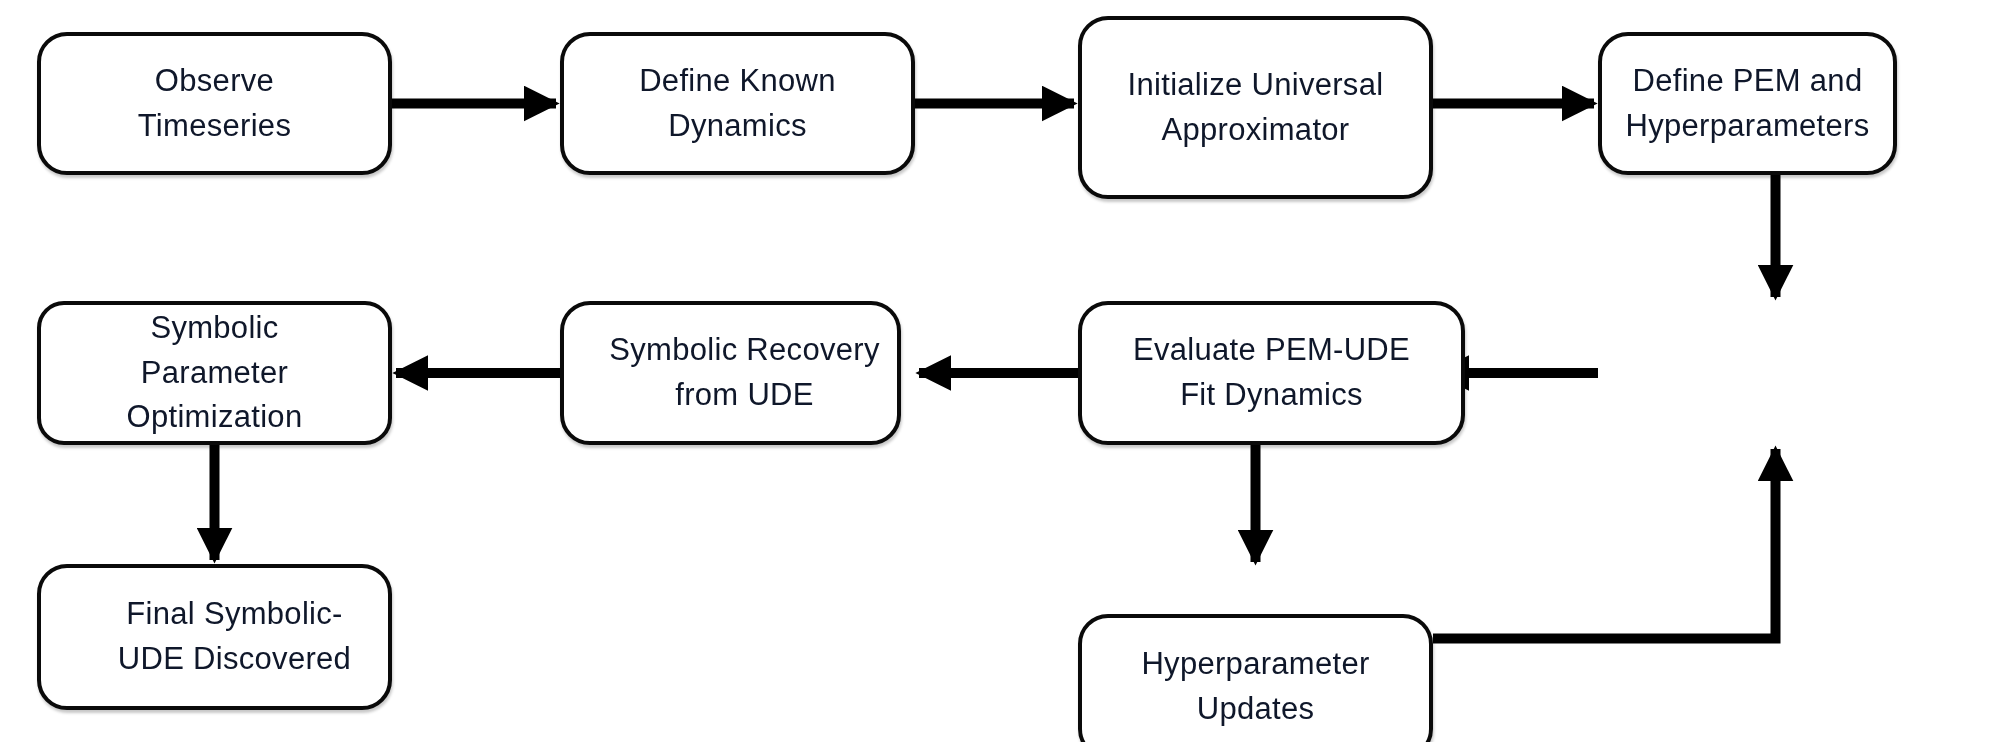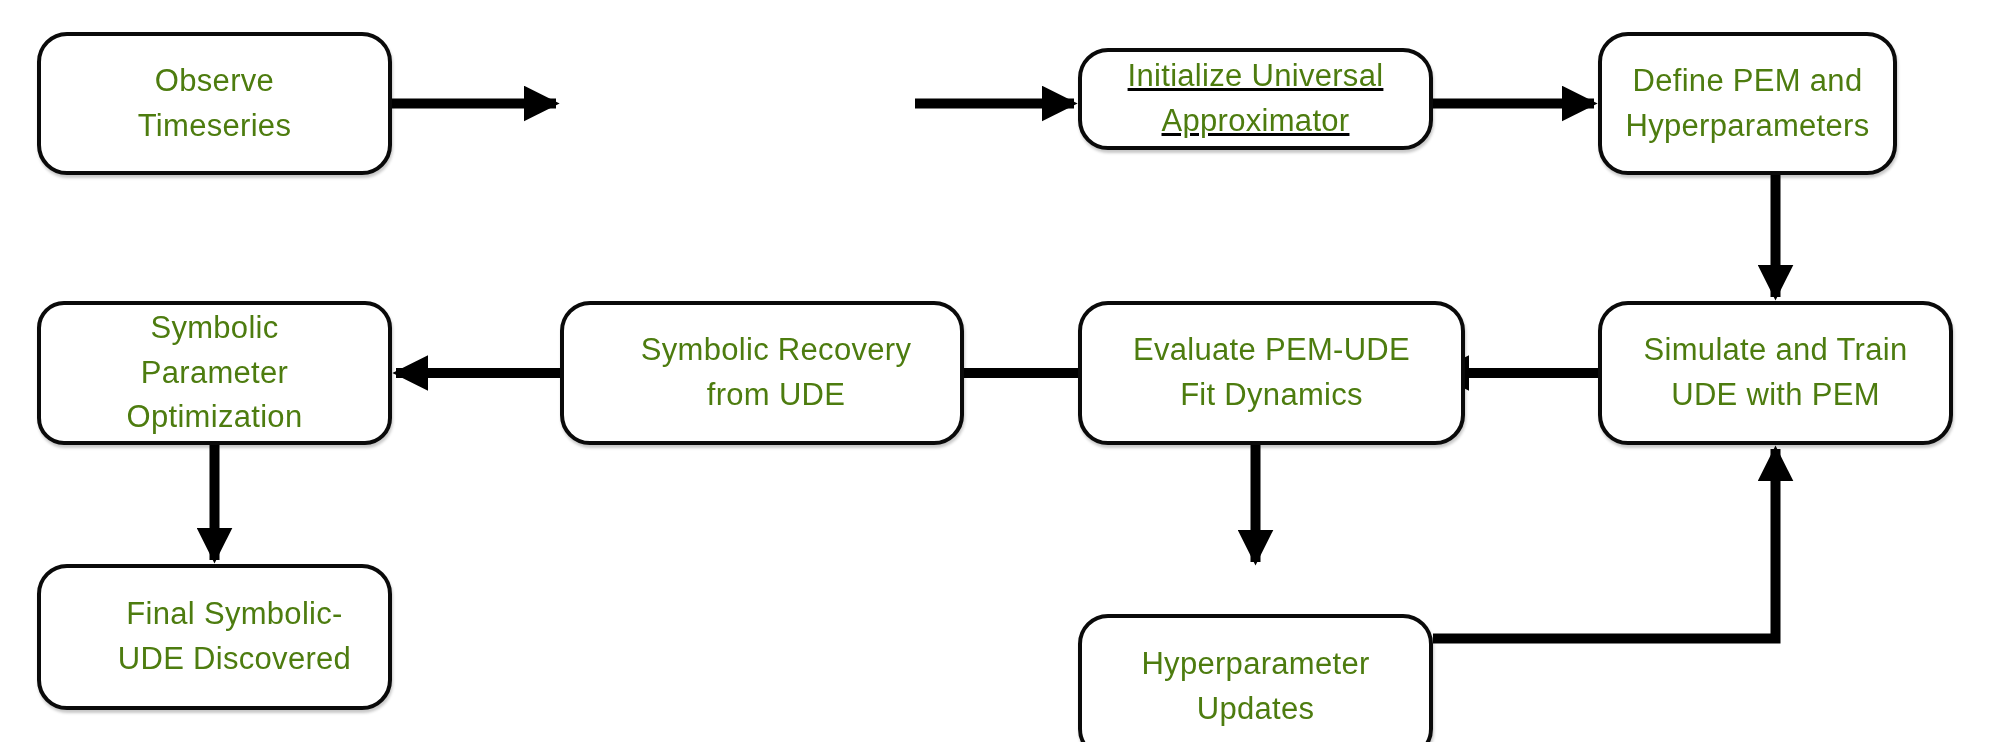--- a/index.html
+++ b/index.html
@@ -41,21 +41,21 @@
     align-items: center;
     justify-content: center;
     text-align: center;
     box-shadow: 1px 3px 3px rgba(0,0,0,0.22);
   }
   .node-label {
     white-space: pre-line;
     font-size: 31px;
     line-height: 1.45;
     letter-spacing: 0.3px;
-    color: #4d7c0f;
+    color: #0f172a;
   }
 </style>
 </head>
 <body>
 
 <div class="canvas">
 
   <svg class="arrows" width="2000" height="742" viewBox="0 0 2000 742" xmlns="http://www.w3.org/2000/svg">
     <defs>
       <marker id="ah" viewBox="0 0 10 10" refX="9" refY="5" markerWidth="3.6" markerHeight="3.6" orient="auto-start-reverse">
@@ -73,42 +73,42 @@
     <line x1="214.5" y1="445" x2="214.5" y2="560" marker-end="url(#ah)"></line>
     <line x1="1255.5" y1="445" x2="1255.5" y2="562" marker-end="url(#ah)"></line>
     <path class="connector" d="M 1433 638.5 L 1775.5 638.5 L 1775.5 449" marker-end="url(#ah)"></path>
   </svg>
 
   <div class="node" style="left:37px;   top:32px;  width:355px; height:143px;">
     <span class="node-label">Observe
 Timeseries</span>
   </div>
 
+  <div class="node" style="left:560px;  top:32px;  width:355px; height:143px;">
+    <span class="node-label">Define Known
+Dynamics</span>
+  </div>
 
-  <div class="node" style="left:1078px; top:48px;  width:355px; height:102px;text-decoration:underline;">
+  <div class="node" style="left:1078px; top:16px;  width:355px; height:183px;">
     <span class="node-label">Initialize Universal
 Approximator</span>
   </div>
 
   <div class="node" style="left:1598px; top:32px;  width:299px; height:143px;">
     <span class="node-label">Define PEM and
 Hyperparameters</span>
   </div>
 
-  <div class="node" style="left:1598px; top:301px; width:355px; height:144px;">
-    <span class="node-label">Simulate and Train
-UDE with PEM</span>
-  </div>
 
   <div class="node" style="left:1078px; top:301px; width:387px; height:144px;">
     <span class="node-label">Evaluate PEM-UDE
 Fit Dynamics</span>
   </div>
 
-  <div class="node" style="left:560px;  top:301px; width:404px; height:144px;padding-left:28px;">
+  <div class="node" style="left:560px;  top:301px; width:341px; height:144px;padding-left:28px;">
     <span class="node-label">Symbolic Recovery
 from UDE</span>
   </div>
 
   <div class="node" style="left:37px;   top:301px; width:355px; height:144px;border-radius:27px;">
     <span class="node-label">Symbolic
 Parameter
 Optimization</span>
   </div>
 

